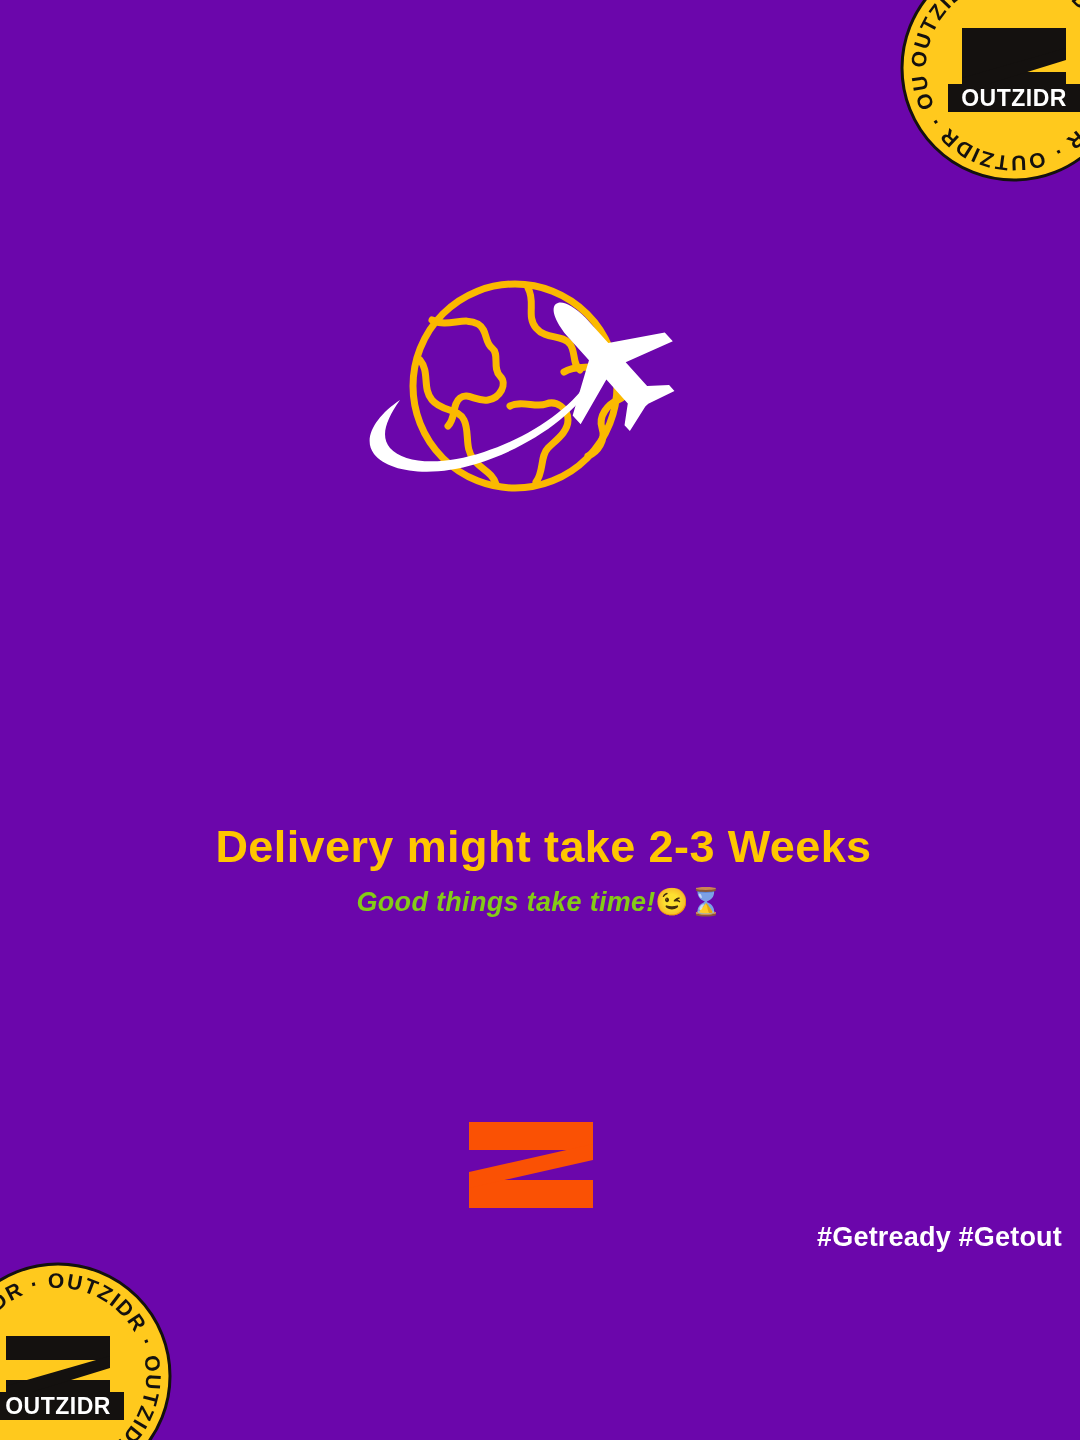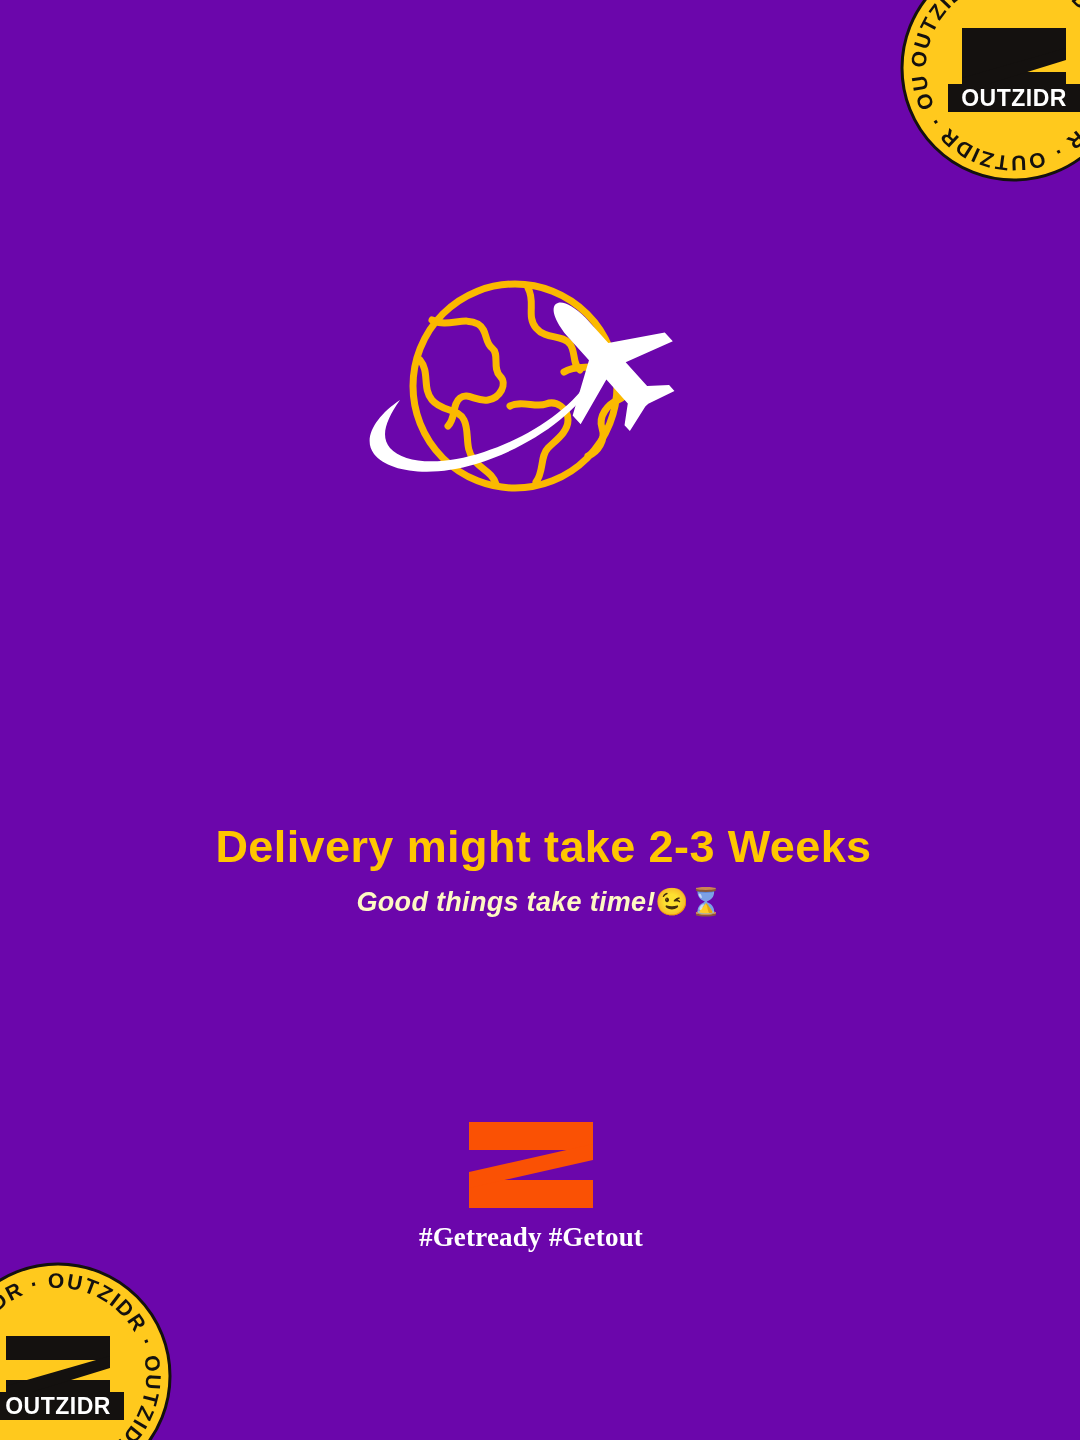--- a/index.html
+++ b/index.html
@@ -83,41 +83,40 @@
   .line-delivery {
     color: #FFC700;
     font-size: 45px;
     font-weight: 700;
     letter-spacing: 0.4px;
     line-height: 1.12;
     margin: 0;
     padding-left: 7px;
   }
   .line-goodthings {
-    color: #fef9c3;
+    color: #84cc16;
     font-size: 27px;
     font-weight: 700;
     font-style: italic;
     letter-spacing: 0.3px;
     line-height: 1.2;
     margin: 14px 0 0 0;
   }
   .emoji {
     font-style: normal;
     font-weight: 400;
   }
 
   
   .footer {
     position: absolute;
     left: 0;
     right: 18px;
     top: 1122px;
-    text-align: center;
-    font-family: Liberation Serif, serif;
+    text-align: right;
   }
   .zlogo {
     display: block;
     margin: 0 auto;
   }
   .hashtags {
     color: #ffffff;
     font-size: 27px;
     font-weight: 700;
     letter-spacing: 0.2px;

